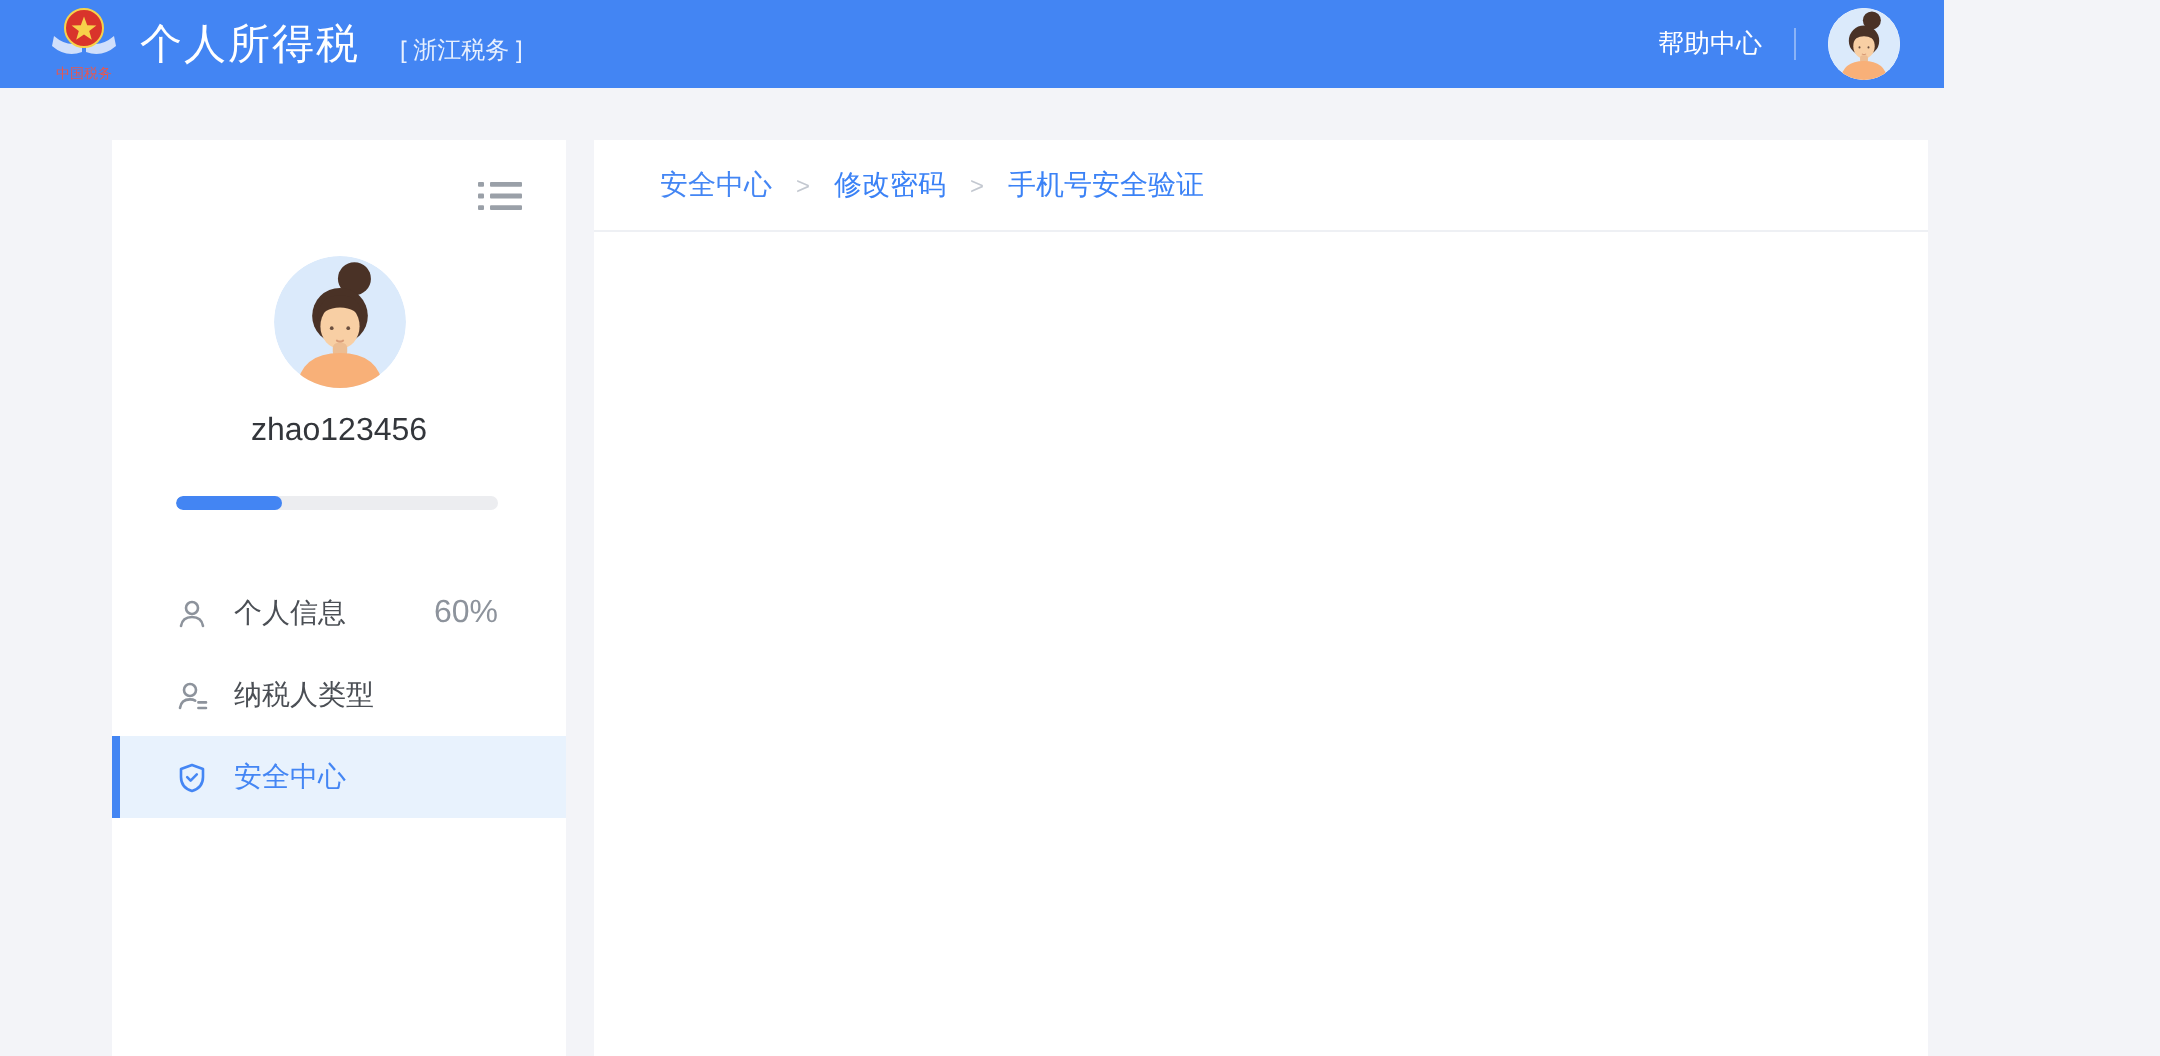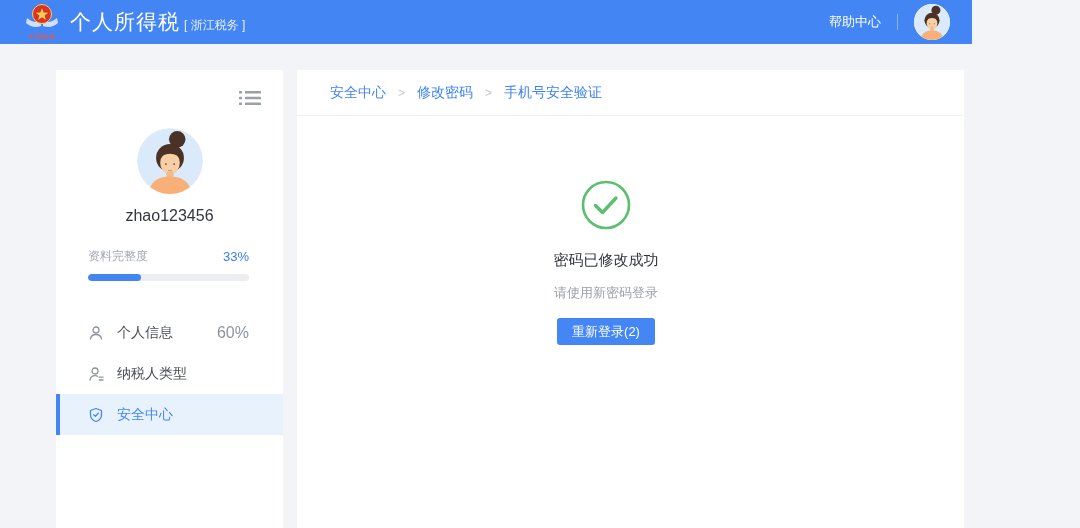--- a/index.html
+++ b/index.html
@@ -5,21 +5,21 @@
   * { margin:0; padding:0; box-sizing:border-box; }
   html,body { width:1080px; height:528px; overflow:hidden; }
   body { font-family:"Liberation Sans","DejaVu Sans",sans-serif; background:#f3f4f8; }
   .page { position:relative; width:972px; height:528px; }
 
   
   .header { position:absolute; top:0; left:0; right:0; height:44px;
     background:#4385f3; display:flex; align-items:center; padding:0 22px 0 24px; }
   .logo { width:36px; height:38px; flex:0 0 auto; }
   .app-title { color:#fff; font-size:21px; margin-left:10px; letter-spacing:1px; }
-  .app-subtitle { color:rgba(255,255,255,.88); font-size:12px; margin-left:4px; margin-top:6px; }
+  .app-subtitle { color:rgba(255,255,255,.88); font-size:12px; margin-left:20px; margin-top:6px; }
   .header-right { margin-left:auto; display:flex; align-items:center;font-family:Liberation Serif, serif; }
   .help-link { color:#fff; font-size:13px; cursor:pointer; }
   .header-divider { width:1px; height:16px; background:rgba(255,255,255,.38); margin:0 16px; }
   .header-avatar { width:36px; height:36px; border-radius:50%; overflow:hidden; background:#fff; cursor:pointer; }
   .header-avatar svg, .side-avatar svg { display:block; width:100%; height:100%; }
 
   
   .sidebar { position:absolute; left:56px; top:70px; width:227px; bottom:0;
     background:#fff; }
   .collapse-icon { position:absolute; top:20px; right:22px; width:22px; height:16px; cursor:pointer; }
@@ -115,24 +115,20 @@
     </svg>
 
     <div class="side-avatar">
       <svg viewBox="0 0 64 64">
           <use href="#avatar-woman"></use>
         </svg>
     </div>
     <div class="username">zhao123456</div>
 
     <div class="progress-block">
-      <div class="progress-labels">
-        <span class="progress-label">资料完整度</span>
-        <span class="progress-value">33%</span>
-      </div>
       <div class="progress-track">
         <div class="progress-fill" style="width:33%"></div>
       </div>
     </div>
 
     <div class="menu">
       <div class="menu-item">
         <svg class="mi-icon" viewBox="0 0 16 16" fill="none" stroke="currentColor" stroke-width="1.3" stroke-linecap="round">
           <circle cx="8" cy="5" r="3"></circle>
           <path d="M2.5 14 C3 11 5 9.5 8 9.5 C11 9.5 13 11 13.5 14"></path>
@@ -160,24 +156,15 @@
 
   <div class="main">
     <div class="breadcrumb">
       <span class="crumb-link">安全中心</span>
       <span class="crumb-sep">&gt;</span>
       <span class="crumb">修改密码</span>
       <span class="crumb-sep">&gt;</span>
       <span class="crumb">手机号安全验证</span>
     </div>
 
-    <div class="success-wrap">
-      <svg class="success-icon" viewBox="0 0 50 50">
-        <circle cx="25" cy="25" r="23" fill="none" stroke="#5bbf70" stroke-width="2.6"></circle>
-        <path d="M14.5 25.5 L21.5 32.5 L35 18" fill="none" stroke="#5bbf70" stroke-width="3.4" stroke-linecap="round" stroke-linejoin="round"></path>
-      </svg>
-      <div class="success-title">密码已修改成功</div>
-      <div class="success-subtitle">请使用新密码登录</div>
-      <button class="relogin-btn">重新登录(2)</button>
-    </div>
   </div>
 
 </div>
 
 </body></html>

